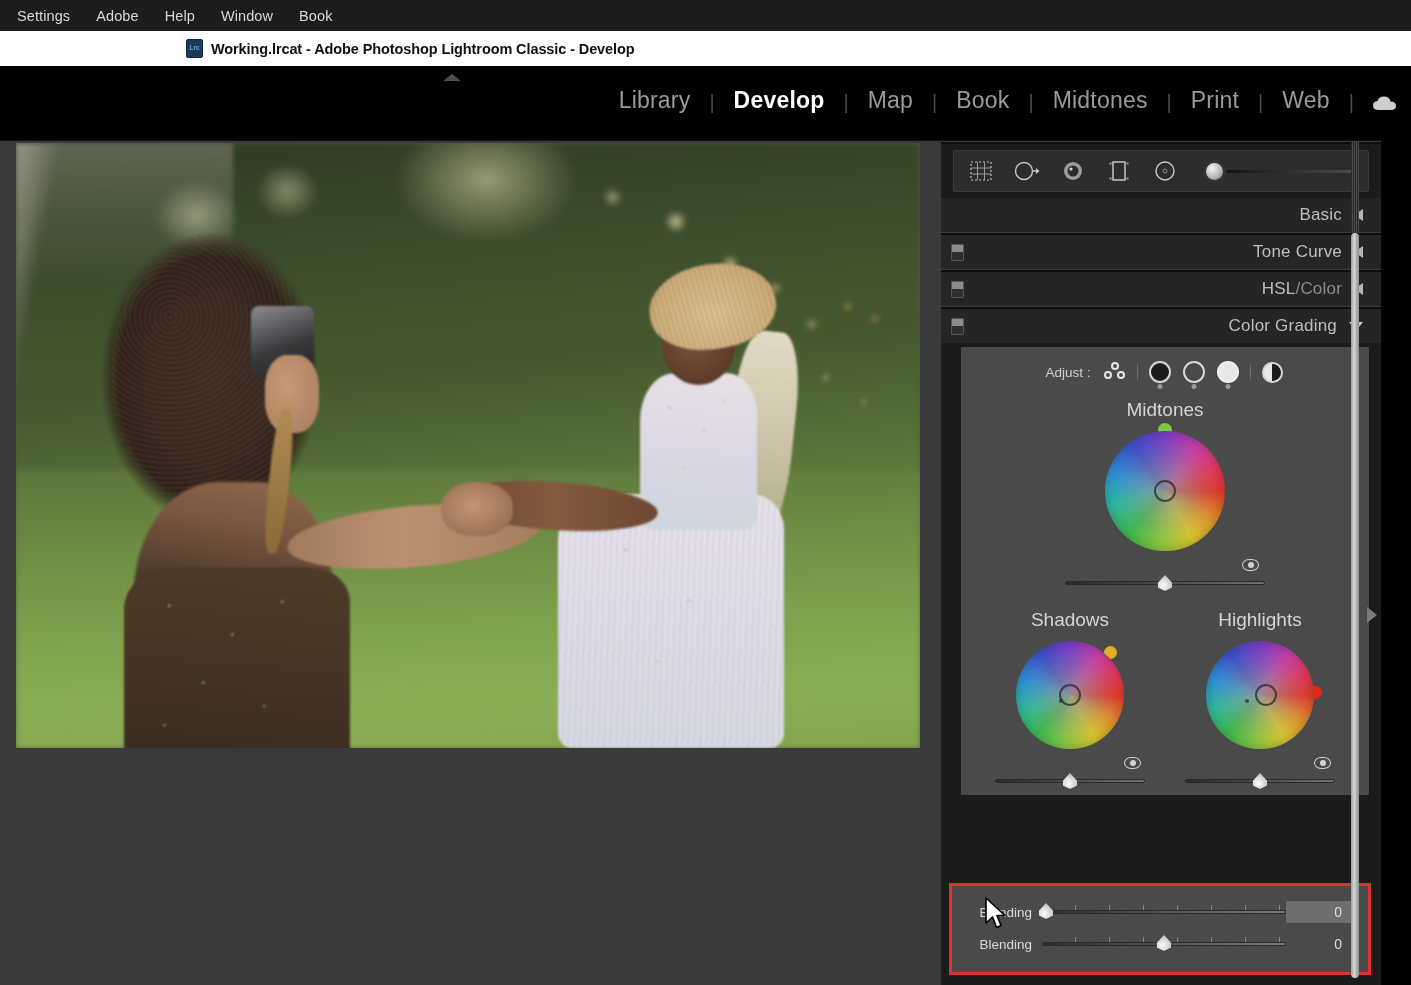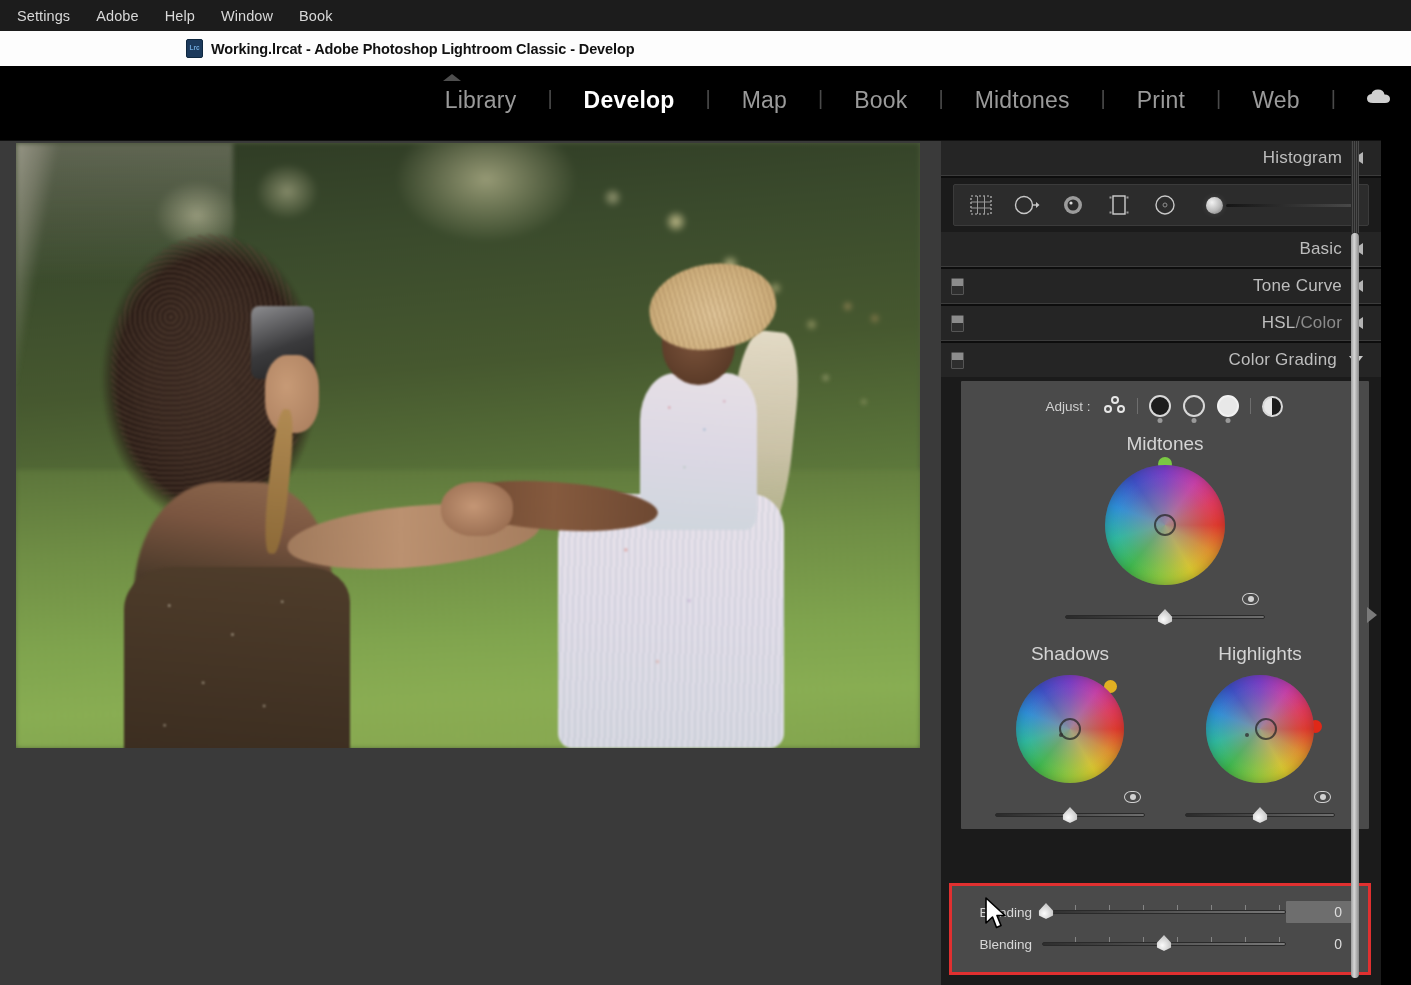--- a/index.html
+++ b/index.html
@@ -39,22 +39,22 @@
     position: absolute; left: 0; top: 66px; width: 1411px; height: 74px;
     background: #000;
   }
   .panel-arrow-top {
     position: absolute; left: 443px; top: 8px;
     width: 0; height: 0;
     border-left: 9px solid transparent; border-right: 9px solid transparent;
     border-bottom: 7px solid #4e4e4e;
   }
   .modules {
-    position: absolute; right: 16px; top: 21px;
-    display: flex; align-items: flex-start; gap: 16px;
+    position: absolute; right: 10px; top: 21px;
+    display: flex; align-items: flex-end; gap: 4px;
   }
   .module {
     color: #9a9a9a; font-size: 23px; padding: 0 14px; letter-spacing: .2px;
   }
   .module.active { color: #ffffff; font-weight: bold; }
   .module-sep { color: #4a4a4a; font-size: 20px; padding: 0 1px; }
   .cloud-icon { margin-left: 12px; display: inline-flex; align-items: center; }
 
   
   .canvas {
@@ -443,24 +443,20 @@
     <div class="w2-torso"></div>
     <div class="w2-face"></div>
     <div class="w2-hat"></div>
     <div class="w2-arm"></div>
     <div class="hands"></div>
     <div class="bokeh-r"></div>
   </div>
 
   <div class="rightpanel">
 
-    <div class="pheader">
-      <div class="pheader-title">Histogram</div>
-      <div class="tri-left"></div>
-    </div>
     <div class="pdivider"></div>
 
     <div class="toolstrip">
       <div class="tool">
         <svg width="26" height="24" viewBox="0 0 26 24">
           <rect x="3" y="3" width="20" height="18" fill="none" stroke="#c0c0c0" stroke-width="1.2" stroke-dasharray="2 2"></rect>
           <line x1="9.5" y1="3" x2="9.5" y2="21" stroke="#9a9a9a" stroke-width="1"></line>
           <line x1="16.5" y1="3" x2="16.5" y2="21" stroke="#9a9a9a" stroke-width="1"></line>
           <line x1="3" y1="9" x2="23" y2="9" stroke="#9a9a9a" stroke-width="1"></line>
           <line x1="3" y1="15" x2="23" y2="15" stroke="#9a9a9a" stroke-width="1"></line>

